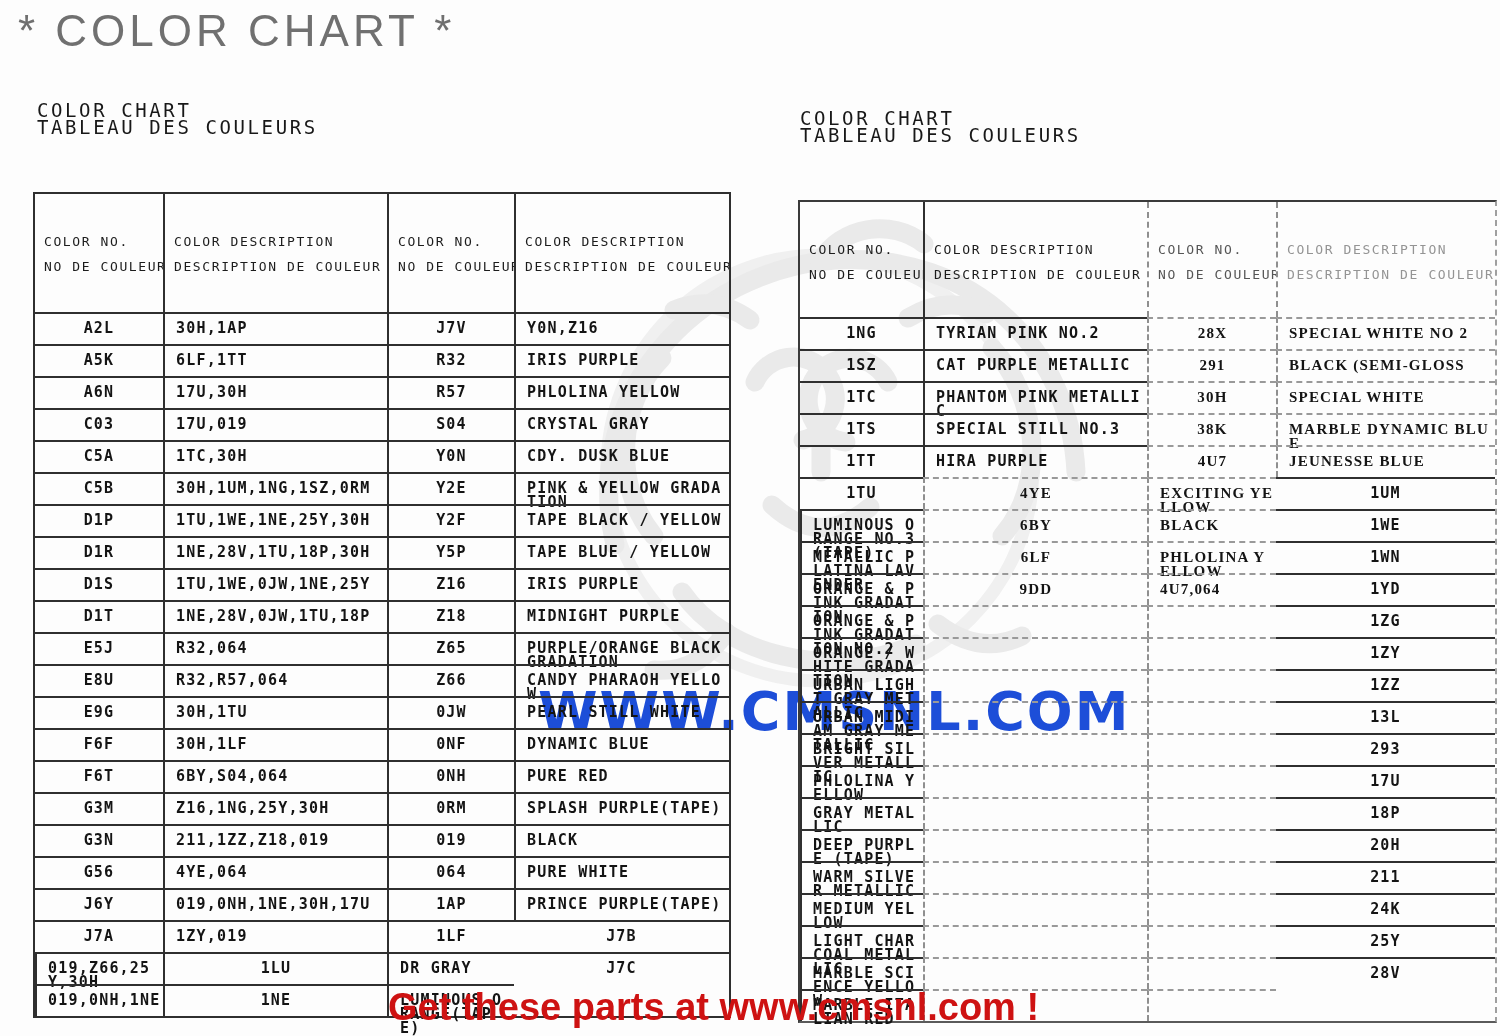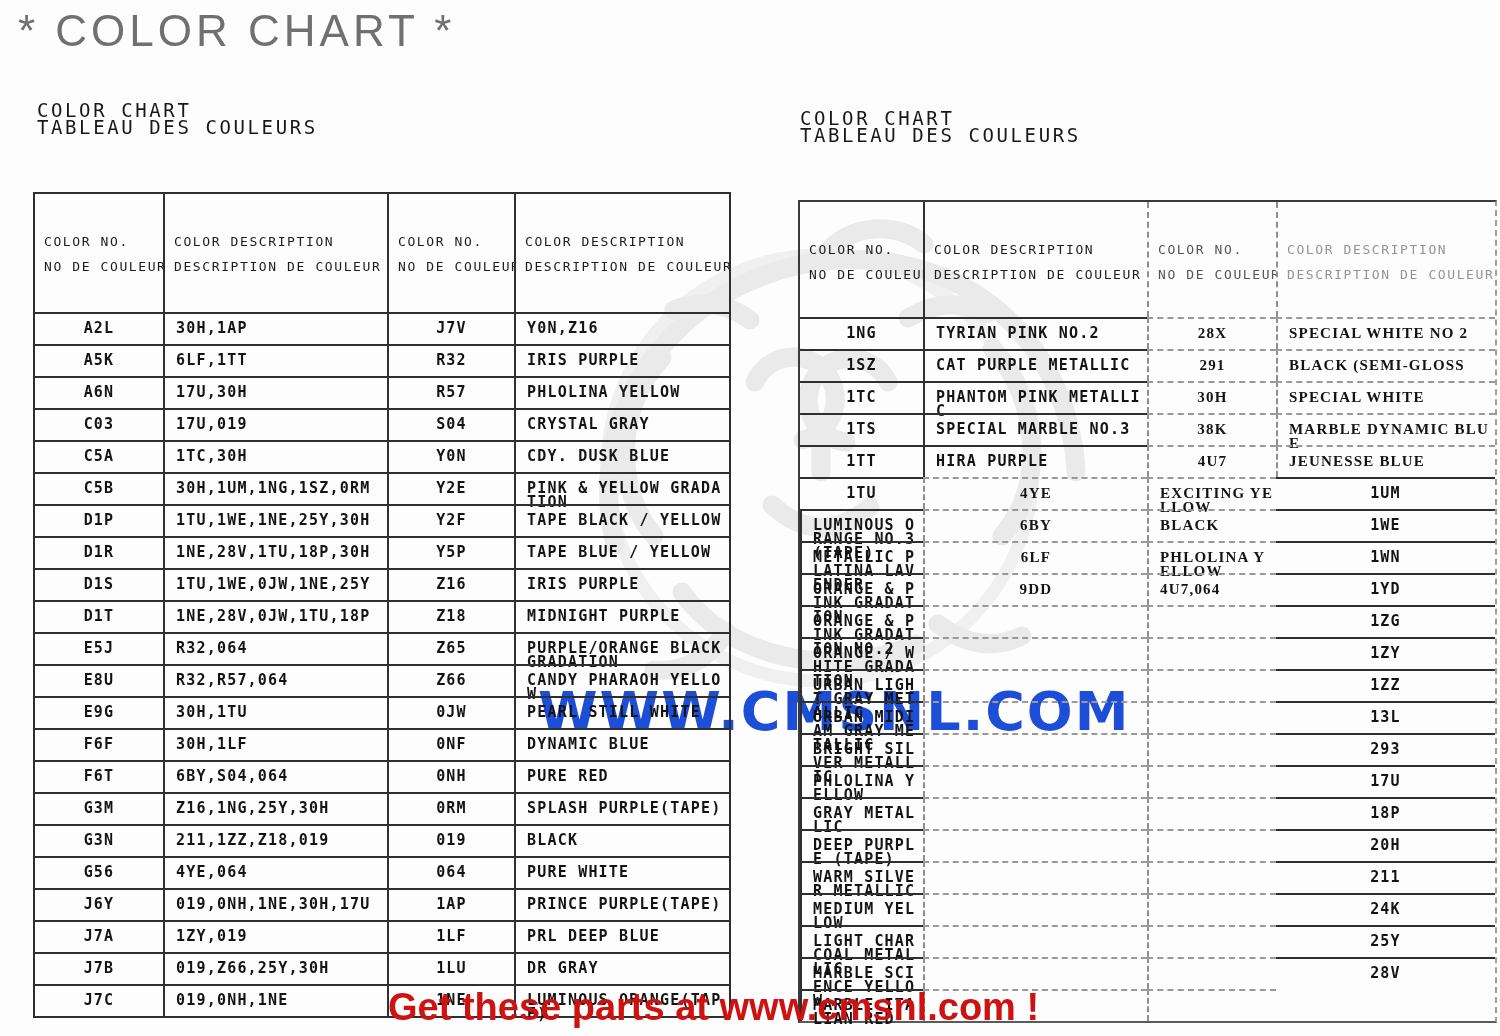--- a/index.html
+++ b/index.html
@@ -201,21 +201,20 @@
       <div class="cell dcell c2 desc">4YE,064</div>
       <div class="cell dcell c3 code">064</div>
       <div class="cell dcell c4 desc">PURE WHITE</div>
       <div class="cell dcell c1 code">J6Y</div>
       <div class="cell dcell c2 desc">019,0NH,1NE,30H,17U</div>
       <div class="cell dcell c3 code">1AP</div>
       <div class="cell dcell c4 desc">PRINCE PURPLE(TAPE)</div>
       <div class="cell dcell c1 code">J7A</div>
       <div class="cell dcell c2 desc">1ZY,019</div>
       <div class="cell dcell c3 code">1LF</div>
-      <div class="cell dcell c4 desc">PRL DEEP BLUE</div>
       <div class="cell dcell c1 code">J7B</div>
       <div class="cell dcell c2 desc">019,Z66,25Y,30H</div>
       <div class="cell dcell c3 code">1LU</div>
       <div class="cell dcell c4 desc">DR GRAY</div>
       <div class="cell dcell c1 code">J7C</div>
       <div class="cell dcell c2 desc">019,0NH,1NE</div>
       <div class="cell dcell c3 code">1NE</div>
       <div class="cell dcell c4 desc">LUMINOUS ORANGE(TAPE)</div>
     </div>
   <div class="ctable right-table">
@@ -241,21 +240,21 @@
       <div class="cell dcell c4 desc">SPECIAL WHITE NO 2</div>
       <div class="cell dcell c1 code">1SZ</div>
       <div class="cell dcell c2 desc">CAT PURPLE METALLIC</div>
       <div class="cell dcell c3 code">291</div>
       <div class="cell dcell c4 desc">BLACK (SEMI-GLOSS</div>
       <div class="cell dcell c1 code">1TC</div>
       <div class="cell dcell c2 desc">PHANTOM PINK METALLIC</div>
       <div class="cell dcell c3 code">30H</div>
       <div class="cell dcell c4 desc">SPECIAL WHITE</div>
       <div class="cell dcell c1 code">1TS</div>
-      <div class="cell dcell c2 desc">SPECIAL MARBLE NO.3</div>
+      <div class="cell dcell c2 desc">SPECIAL STILL NO.3</div>
       <div class="cell dcell c3 code">38K</div>
       <div class="cell dcell c4 desc">MARBLE DYNAMIC BLUE</div>
       <div class="cell dcell c1 code">1TT</div>
       <div class="cell dcell c2 desc">HIRA PURPLE</div>
       <div class="cell dcell c3 code">4U7</div>
       <div class="cell dcell c4 desc">JEUNESSE BLUE</div>
       <div class="cell dcell c1 code">1TU</div>
       <div class="cell dcell c3 code">4YE</div>
       <div class="cell dcell c4 desc">EXCITING YELLOW</div>
       <div class="cell dcell c1 code">1UM</div>

